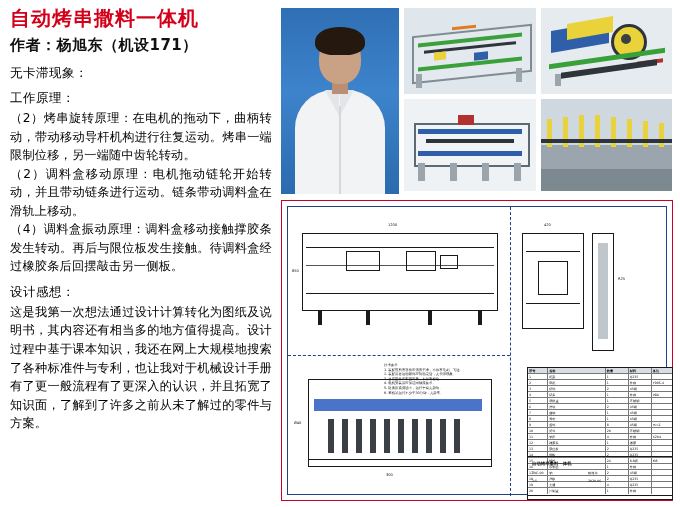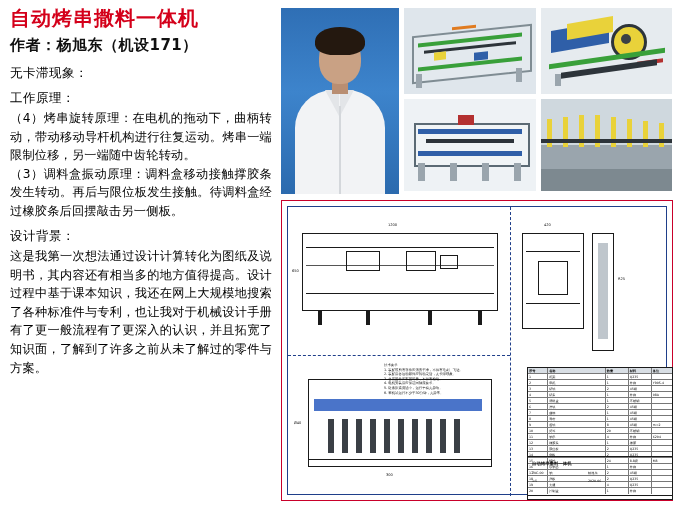--- a/index.html
+++ b/index.html
@@ -279,24 +279,25 @@
 
 <div class="poster">
 
   <div class="left-col">
     <div class="title">自动烤串撒料一体机</div>
     <div class="author">作者：杨旭东（机设171）</div>
 
     <div class="section-head">无卡滞现象：</div>
 
     <div class="section-head">工作原理：</div>
-    <div class="list-item">（4）烤串旋转原理：在电机的拖动下，曲柄转动，带动移动导杆机构进行往复运动。烤串一端限制位移，另一端随中齿轮转动。</div>
-    <div class="list-item">（3）调料盒振动原理：调料盒移动接触撑胶条发生转动。再后与限位板发生接触。待调料盒经过橡胶条后回摆敲击另一侧板。</div>
-
-    <div class="section-head">设计背景：</div>
+    <div class="list-item">（2）烤串旋转原理：在电机的拖动下，曲柄转动，带动移动导杆机构进行往复运动。烤串一端限制位移，另一端随中齿轮转动。</div>
+    <div class="list-item">（2）调料盒移动原理：电机拖动链轮开始转动，并且带动链条进行运动。链条带动调料盒在滑轨上移动。</div>
+    <div class="list-item">（4）调料盒振动原理：调料盒移动接触撑胶条发生转动。再后与限位板发生接触。待调料盒经过橡胶条后回摆敲击另一侧板。</div>
+
+    <div class="section-head">设计感想：</div>
     <div class="para">这是我第一次想法通过设计计算转化为图纸及说明书，其内容还有相当多的地方值得提高。设计过程中基于课本知识，我还在网上大规模地搜索了各种标准件与专利，也让我对于机械设计手册有了更一般流程有了更深入的认识，并且拓宽了知识面，了解到了许多之前从未了解过的零件与方案。</div>
   </div>
 
   <div class="photo-person">
     <div class="pp-body"></div>
     <div class="pp-collar-l"></div>
     <div class="pp-collar-r"></div>
     <div class="pp-placket"></div>
     <div class="pp-neck"></div>
     <div class="pp-head"></div>

